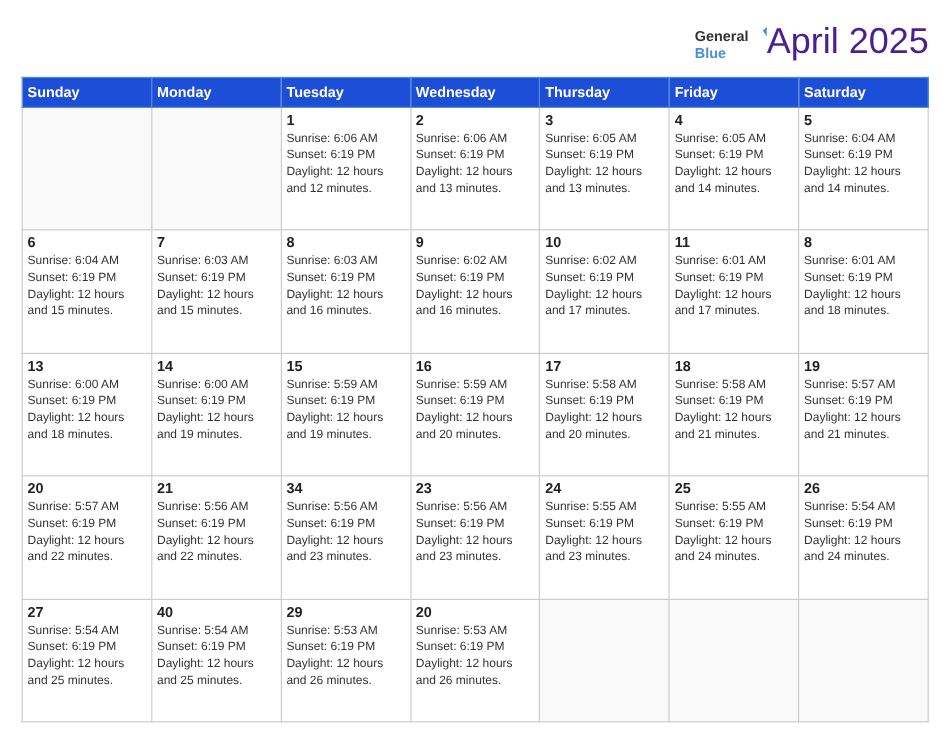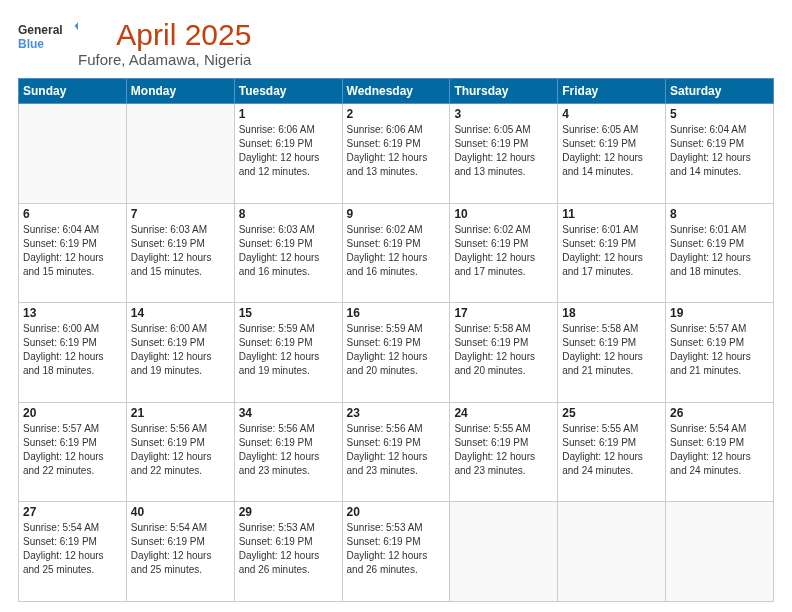--- a/index.html
+++ b/index.html
@@ -12,51 +12,51 @@
     }
     .page {
       width: 792px;
       height: 612px;
       padding: 18px 18px 10px 18px;
       display: flex;
       flex-direction: column;
     }
     .header {
       display: flex;
-      justify-content: flex-start;
+      justify-content: flex-end;
       align-items: flex-start;
       margin-bottom: 10px;
     }
     .logo {
       display: flex;
       align-items: center;
       gap: 4px;
     }
     .title-block {
       text-align: right;
     }
     .main-title {
       font-size: 30px;
       font-weight: normal;
-      color: #c2410c;
+      color: #4c1d95;
       line-height: 1.1;
     }
     .subtitle {
       font-size: 15px;
       color: #555;
     }
     .calendar {
       flex: 1;
       border: 1px solid #ccc;
       border-collapse: collapse;
       width: 100%;
       table-layout: fixed;
     }
     .calendar th {
-      background: #0369a1;
+      background: #1d4ed8;
       color: #fff;
       font-size: 12px;
       font-weight: bold;
       padding: 5px 4px;
       text-align: left;
       border: 1px solid #5590cc;
     }
     .calendar td {
       vertical-align: top;
       border: 1px solid #ccc;
@@ -92,21 +92,20 @@
   <div class="header">
     <div class="logo">
   <svg width="60" height="36" viewBox="0 0 70 36">
     <text x="0" y="16" font-size="14" font-weight="bold" fill="#333" font-family="Arial">General</text>
     <text x="0" y="32" font-size="14" font-weight="bold" fill="#4a90d9" font-family="Arial">Blue</text>
     <polygon points="66,6 72,0 72,14" fill="#4a90d9"></polygon>
   </svg>
 </div>
     <div class="title-block">
       <div class="main-title">April 2025</div>
-      <div class="subtitle">Fufore, Adamawa, Nigeria</div>
     </div>
   </div>
 
   <table class="calendar">
     <thead>
       <tr>
       <th>Sunday</th>
           <th>Monday</th>
           <th>Tuesday</th>
           <th>Wednesday</th>

